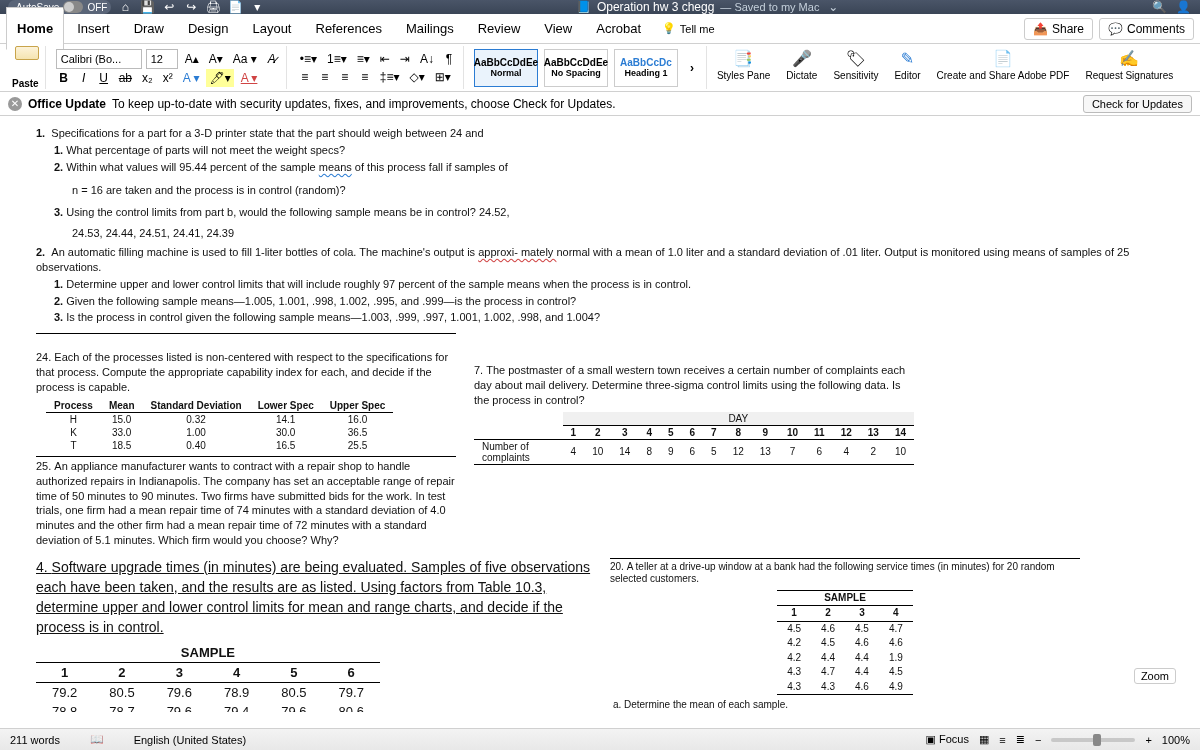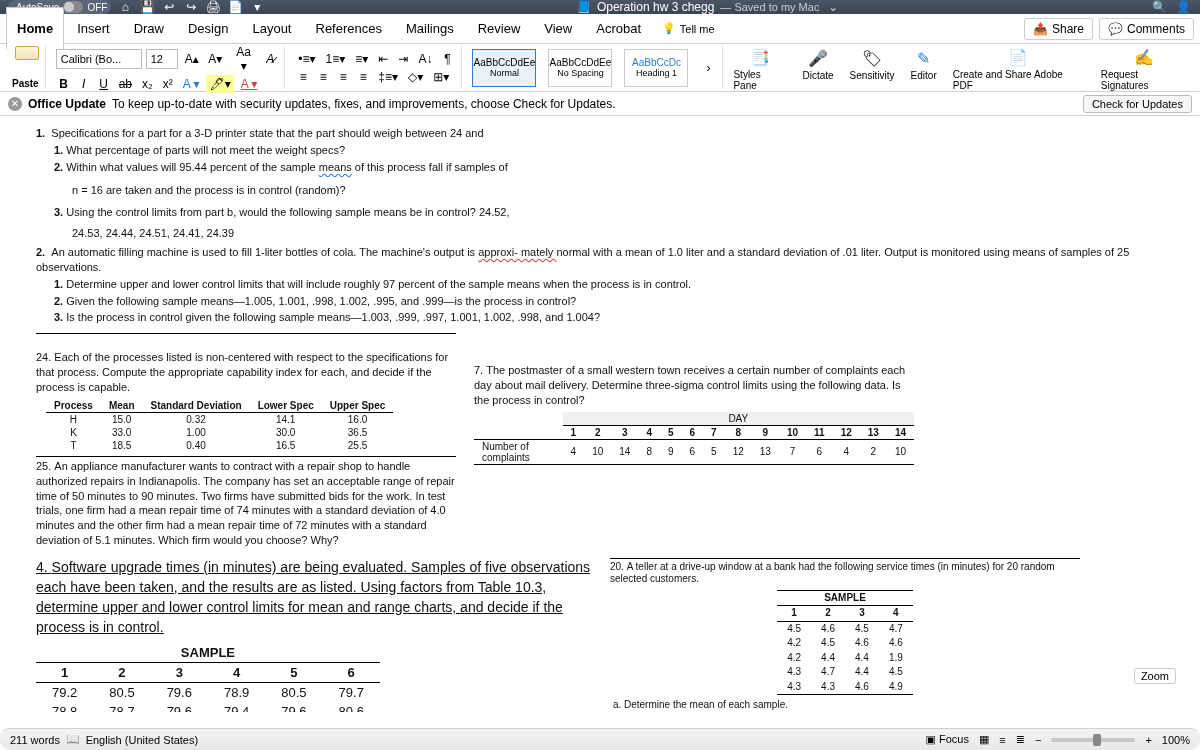--- a/index.html
+++ b/index.html
@@ -27,21 +27,21 @@
 
 .ribbon { height: 48px; border-bottom: 1px solid #d0d0d0; display: flex; align-items: stretch; padding: 2px 6px; gap: 4px; }
 .rgroup { display: flex; flex-direction: column; justify-content: center; border-right: 1px solid #e3e3e3; padding: 0 6px; }
 .rgroup.big { align-items: flex-end; justify-content: center; gap: 18px; font-weight: bold; }
 .paste-ic { width: 24px; height: 24px; border: 1px solid #c8a44b; background: linear-gradient(#fdf3d9,#f5e4b1); border-radius: 2px; }
 .rrow { display: flex; align-items: center; gap: 4px; }
 .ribbon input, .ribbon select { font-size: 11px; }
 .font-box { width: 86px; height: 20px; border: 1px solid #bbb; padding: 0 4px; }
 .size-box { width: 32px; height: 20px; border: 1px solid #bbb; padding: 0 4px; }
 .btn-s { padding: 2px 3px; cursor: pointer; font-size: 12px; min-width: 16px; text-align: center; }
-.style-gal { display: flex; gap: 12px; align-items: center; }
+.style-gal { display: flex; gap: 6px; align-items: center; font-weight: bold; }
 .style-box { width: 64px; height: 38px; border: 1px solid #ccc; display: flex; flex-direction: column; align-items: center; justify-content: center; font-size: 9px; cursor: pointer; }
 .style-box .prev { font-size: 10px; }
 .style-box.sel { border: 1px solid #2b7cd3; background: #eaf3fc; }
 .vbtn { display: flex; flex-direction: column; align-items: center; gap: 2px; font-size: 10px; padding: 2px 6px; cursor: pointer; }
 .vbtn .ic { width: 22px; height: 20px; display: flex; align-items: center; justify-content: center; font-size: 16px; }
 
 
 .update-bar { height: 24px; display: flex; align-items: center; padding: 0 8px; border-bottom: 1px solid #d0d0d0; background: #fff; font-size: 12px; gap: 6px; }
 .update-bar .x { width: 14px; height: 14px; border-radius: 50%; background: #999; color: #fff; display: flex; align-items: center; justify-content: center; font-size: 10px; cursor: pointer; }
 .update-bar .t1 { font-weight: 600; }
@@ -69,21 +69,21 @@
 .q4-tbl .sh th { border-bottom: 1px solid #000; }
 
 .q20 { font-size: 10px; line-height: 1.25; }
 .q20 table { border-collapse: collapse; font-size: 10px; }
 .q20 th, .q20 td { padding: 1px 10px; text-align: center; }
 .q20 .sh th { border-bottom: 1px solid #000; border-top: 1px solid #000; }
 .q20 ol { list-style: lower-alpha; margin-left: 14px; }
 .q20 li { margin: 1px 0; }
 
 
-.status { position: absolute; bottom: 0; left: 0; right: 0; height: 22px; background: linear-gradient(#f3f3f3,#e8e8e8); border-top: 1px solid #d0d0d0; display: flex; align-items: center; padding: 0 10px; font-size: 11px; gap: 6px; border-radius: 10px; }
+.status { position: absolute; bottom: 0; left: 0; right: 0; height: 22px; background: linear-gradient(#f3f3f3,#e8e8e8); border-top: 1px solid #d0d0d0; display: flex; align-items: center; padding: 0 10px; font-size: 11px; gap: 30px; }
 .status .right { margin-left: auto; display:flex; align-items:center; gap:10px; }
 .zoom-slider { width: 84px; height: 4px; background: #c8c8c8; position: relative; border-radius: 2px; }
 .zoom-slider::after { content:''; width:8px; height:12px; background:#888; position:absolute; left:50%; top:-4px; border-radius:2px; }
 .zoom-btn { border:1px solid #ccc; padding:1px 6px; border-radius:3px; background:#fff; cursor:pointer; font-size:11px; margin-left:auto; position:absolute; right:24px; bottom:28px; }
 
 .bulb { color:#bbb; }
 </style>
 </head>
 <body>
 

